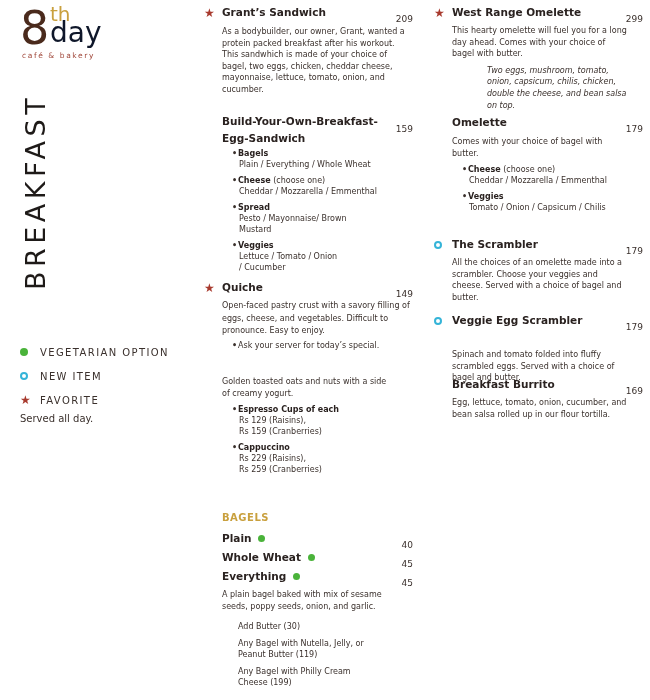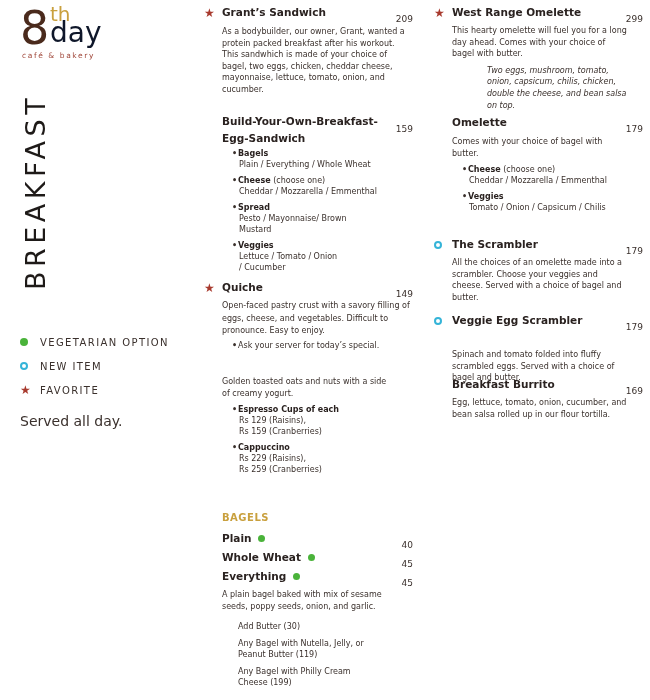--- a/index.html
+++ b/index.html
@@ -27,30 +27,30 @@
     .logo-sub {
       position: absolute; left: 2px; top: 47px;
       font-size: 7.5px; color: #a0473a; letter-spacing: 1.6px; white-space: nowrap;
     }
     .vertical-title {
       position: absolute; left: 20px; top: 290px;
       transform-origin: left top; transform: rotate(-90deg);
       font-family: "DejaVu Sans", sans-serif; font-size: 27px; letter-spacing: 4.5px;
       color: #1e1a18; white-space: nowrap;
     }
-    .legend { position: absolute; left: 20px; top: 330px; }
+    .legend { position: absolute; left: 20px; top: 340px; }
     .legend-item {
       display: flex; align-items: center; height: 24px;
       font-size: 10px; letter-spacing: 1.4px; color: #3a302c;
     }
     .legend-item .mark { width: 14px; margin-right: 6px; display: flex; align-items: center; justify-content: flex-start; }
     .dot-veg { width: 8px; height: 8px; border-radius: 50%; background: #4ab33a; display: inline-block; }
     .dot-new { width: 8px; height: 8px; border-radius: 50%; border: 2.5px solid #35b4d8; background: #ffffff; display: inline-block; }
     .star { color: #a83a2e; font-size: 12px; line-height: 12px; }
-    .served { position: absolute; left: 20px; top: 413px; font-size: 14px; color: #3a302c; }
+    .served { position: absolute; left: 20px; top: 413px; font-size: 10px; color: #3a302c; }
 
     .col { position: absolute; top: 0; }
     .col-mid { left: 200px; width: 215px; }
     .col-right { left: 430px; width: 215px; }
 
     .item { position: absolute; left: 0; width: 100%; }
     .item-head { position: relative; height: 16px; }
     .item-icon { position: absolute; left: 4px; top: 1px; width: 14px; height: 14px; display: flex; align-items: center; }
     .item-title {
       position: absolute; left: 22px; top: 0;

